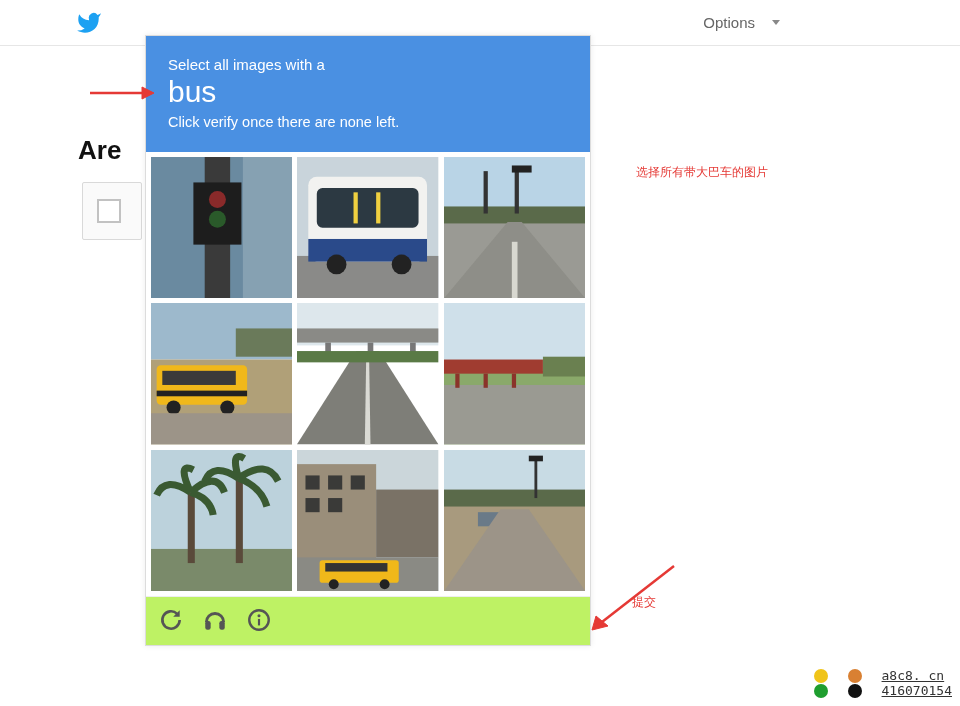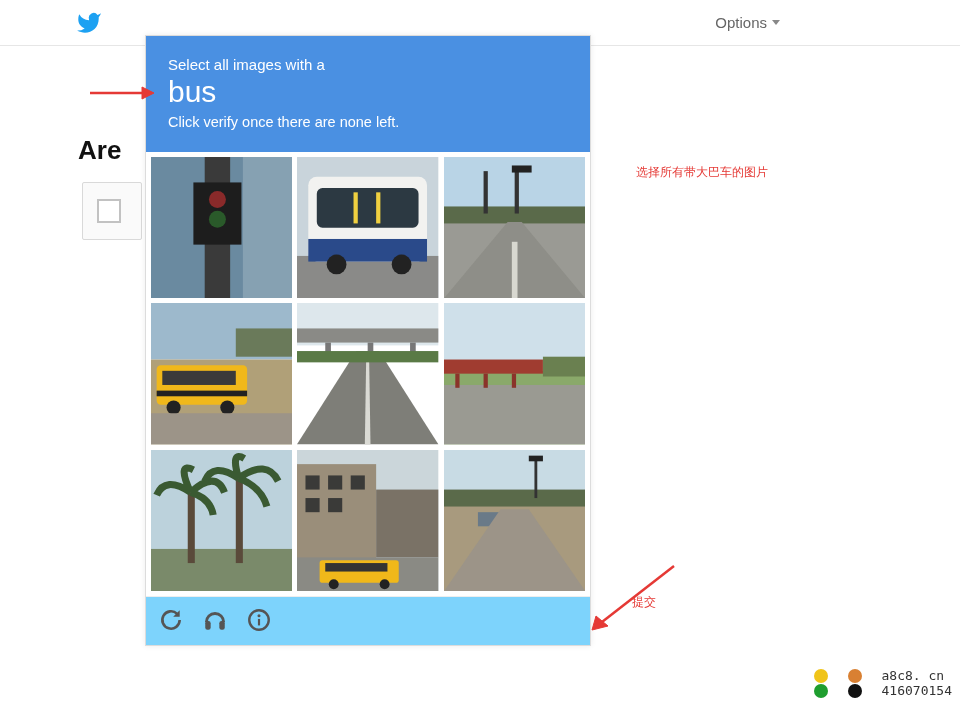--- a/index.html
+++ b/index.html
@@ -26,21 +26,21 @@
     top: 10px;
   }
   .options-btn {
     position: absolute;
     right: 180px;
     top: 14px;
     color: #666;
     font-size: 15px;
     display: flex;
     align-items: center;
-    gap: 5px;
+    gap: 17px;
     cursor: pointer;
   }
   .caret-down {
     width: 0; height: 0;
     border-left: 4px solid transparent;
     border-right: 4px solid transparent;
     border-top: 5px solid #888;
   }
   .page-bg-title {
     position: absolute;
@@ -68,21 +68,21 @@
   .checkbox-card .cb {
     width: 24px; height: 24px;
     border: 2px solid #c2c2c2;
     background: #fff;
   }
   .captcha {
     position: absolute;
     left: 145px;
     top: 35px;
     width: 446px;
-    background: #7dd3fc;
+    background: #bef264;
     border: 1px solid #dcdcdc;
     box-shadow: 0 0 6px rgba(0,0,0,0.08);
   }
   .captcha-header {
     background: #4a90e2;
     color: #fff;
     padding: 20px 20px 22px 22px;
   }
   .captcha-header .line1 { font-size: 15px; margin-bottom: 2px; }
   .captcha-header .target { font-size: 30px; font-weight: normal; line-height: 1.1; margin-bottom: 6px; }
@@ -139,21 +139,21 @@
     fill: #e53935;
   }
   .watermark {
     position: absolute;
     right: 8px;
     bottom: 8px;
     font-family: monospace;
     font-size: 13px;
     color: #333;
   }
-  .watermark .row { display: flex; align-items: center; gap: 20px; }
+  .watermark .row { display: flex; align-items: center; gap: 20px; text-decoration: underline; }
   .dot { width: 14px; height: 14px; border-radius: 50%; display: inline-block; }
   .d-yel { background: #f0c419; }
   .d-org { background: #d98032; }
   .d-grn { background: #1f9e2f; }
   .d-blk { background: #111; border-radius:50%; }
 </style>
 </head>
 <body>
 
 <div class="topbar">

